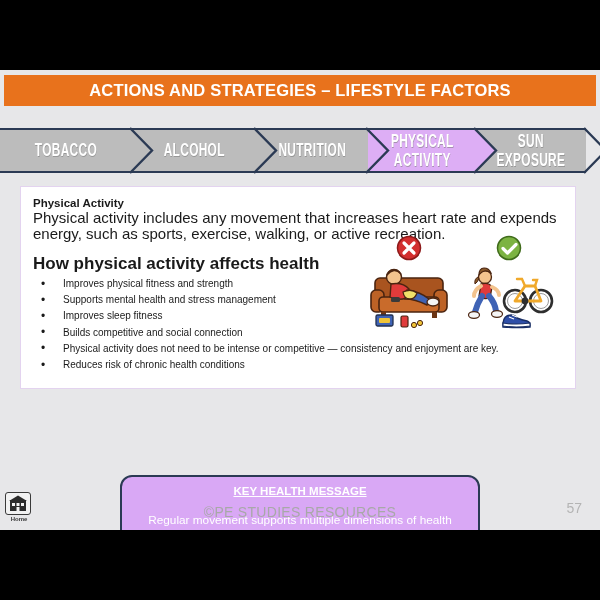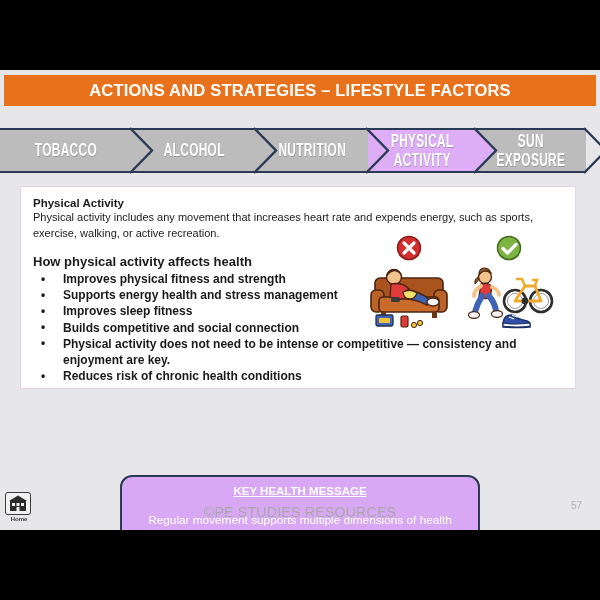--- a/index.html
+++ b/index.html
@@ -108,45 +108,44 @@
     box-sizing: border-box;
     padding: 10px 12px 0 12px;
   }
   .lead-heading {
     font-size: 11.5px;
     font-weight: bold;
     color: #1a1a1a;
     margin: 0 0 1px 0;
   }
   .lead-body {
-    font-size: 11px;
+    font-size: 15px;
     color: #1a1a1a;
     line-height: 15.5px;
     margin: 0;
     max-width: 535px;
   }
   .sub-heading {
-    font-size: 13px;
+    font-size: 17px;
     font-weight: bold;
     color: #1a1a1a;
     margin: 13px 0 2px 0;
   }
   ul.bullets {
     list-style: none;
     margin: 0;
     padding: 0;
   }
   ul.bullets li {
     position: relative;
-    font-size: 12px;
+    font-size: 10px;
     color: #1a1a1a;
     line-height: 16.2px;
     padding-left: 30px;
     max-width: 540px;
-    font-weight: bold;
   }
   ul.bullets li::before {
     content: "\2022";
     position: absolute;
     left: 8px;
     top: -0.5px;
     font-size: 12px;
   }
 
   
@@ -207,21 +206,21 @@
     width: 600px;
     text-align: center;
     font-size: 14px;
     color: #a8a8a8;
     letter-spacing: 0.3px;
   }
   #page-number {
     position: absolute;
     right: 18px;
     top: 430px;
-    font-size: 10px;
+    font-size: 14px;
     color: #b4b4b4;
   }
   #home-button {
     position: absolute;
     left: 5px;
     top: 422px;
     width: 28px;
     height: 32px;
     cursor: pointer;
   }
@@ -299,21 +298,21 @@
 
   <div id="content-card">
 
     <div class="lead-heading">Physical Activity</div>
     <p class="lead-body">Physical activity includes any movement that increases heart rate and expends energy, such as sports, exercise, walking, or active recreation.</p>
 
     <div class="sub-heading">How physical activity affects health</div>
 
     <ul class="bullets">
       <li>Improves physical fitness and strength</li>
-      <li>Supports energy health and stress management</li>
+      <li>Supports mental health and stress management</li>
       <li>Improves sleep fitness</li>
       <li>Builds competitive and social connection</li>
       <li>Physical activity does not need to be intense or competitive — consistency and enjoyment are key.</li>
       <li>Reduces risk of chronic health conditions</li>
     </ul>
 
     <div id="illustrations">
 
       <svg class="illus" id="illus-sedentary" viewBox="0 0 96 96">
 

